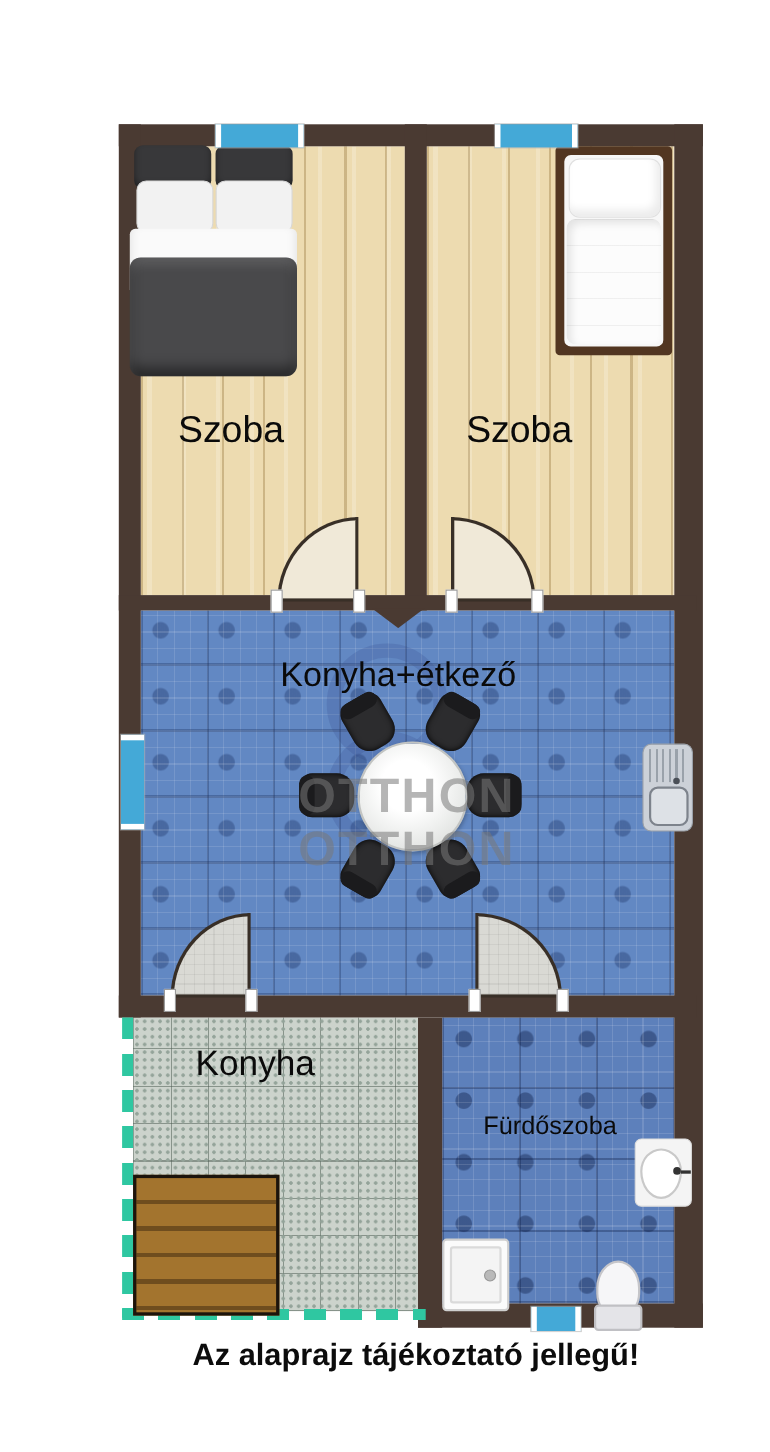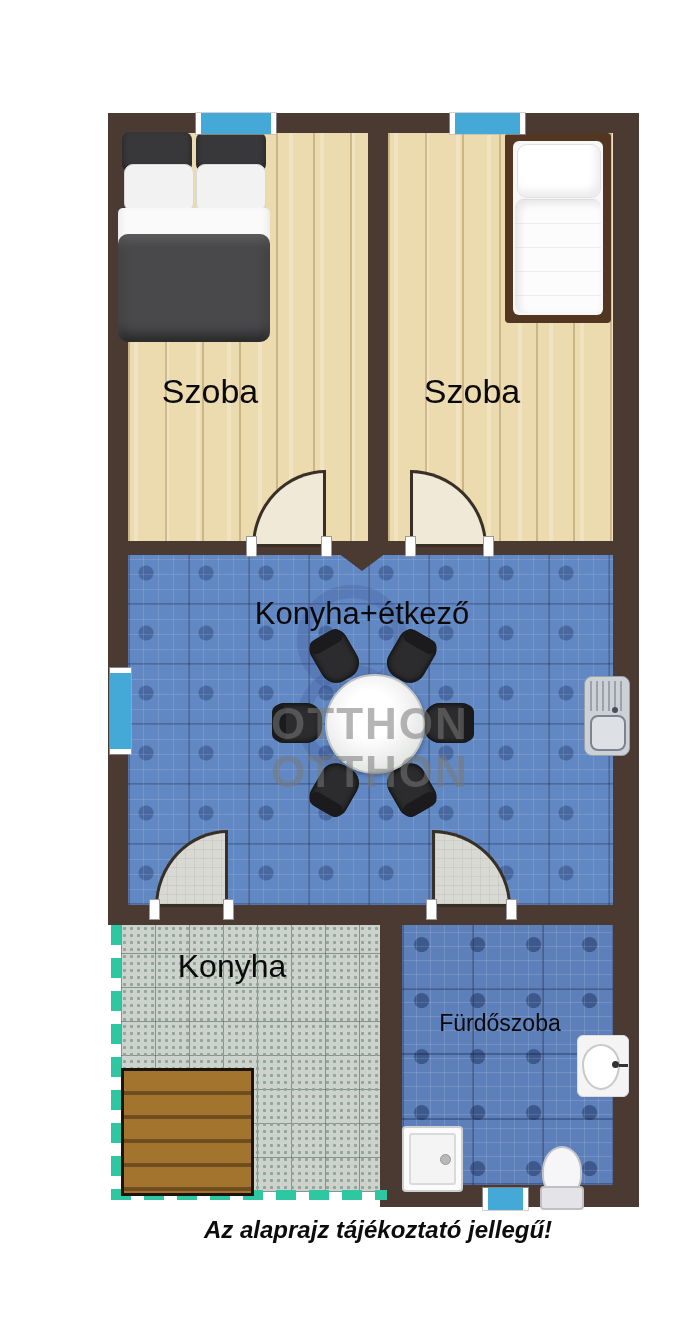--- a/index.html
+++ b/index.html
@@ -72,22 +72,22 @@
   .table{position:absolute;width:96px;height:96px;border-radius:50%;z-index:5;
          background:radial-gradient(circle at 45% 40%, #ffffff 0 30%, #e3e5e3 75%, #cfd1cf 100%);
          border:2px solid #c2c4c2;box-shadow:1px 2px 4px rgba(0,0,0,0.25);}
 
   
   .room-label{position:absolute;z-index:8;color:#0a0a0a;font-weight:normal;
               transform:translateX(-50%);white-space:nowrap;}
   .wm-ring{position:absolute;z-index:2;border-radius:50%;border:13px solid rgba(50,70,135,0.20);}
   .wm-text{position:absolute;z-index:9;color:rgba(120,120,120,0.55);font-weight:bold;
            font-size:44px;line-height:48px;letter-spacing:2px;text-align:center;}
-  .note{position:absolute;z-index:8;color:#0c0c0c;font-weight:bold;font-size:24px;
-        transform:translateX(-50%);white-space:nowrap;font-style:italic;}
+  .note{position:absolute;z-index:8;color:#0c0c0c;font-weight:bold;font-size:28px;
+        transform:translateX(-50%);white-space:nowrap;}
 </style>
 </head>
 <body>
 
 <div id="plan">
 
   <div class="floor floor-wood" style="left:128px;top:133px;width:240px;height:408px;"></div>
   <div class="floor floor-wood" style="left:388px;top:133px;width:225px;height:408px;"></div>
   <div class="floor floor-kitchen" style="left:128px;top:555px;width:485px;height:350px;"></div>
   <div class="floor floor-terrace" style="left:121px;top:925px;width:259px;height:267px;"></div>

